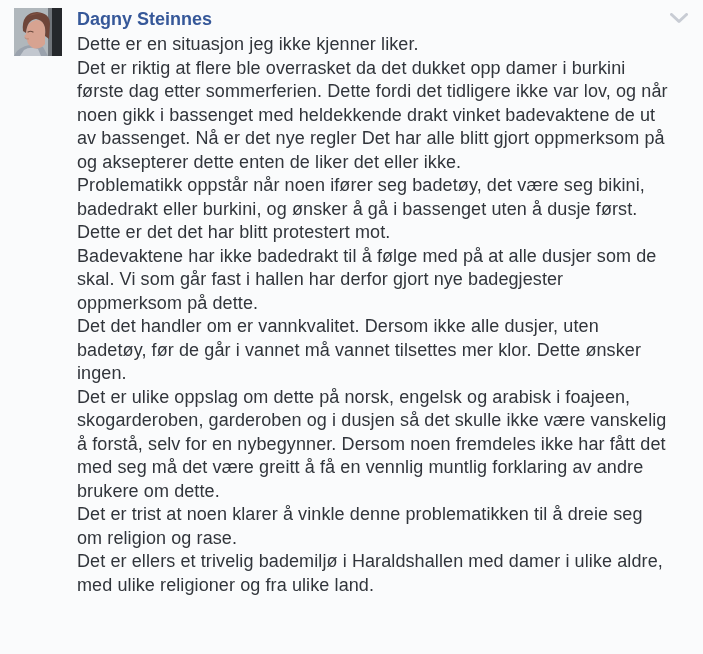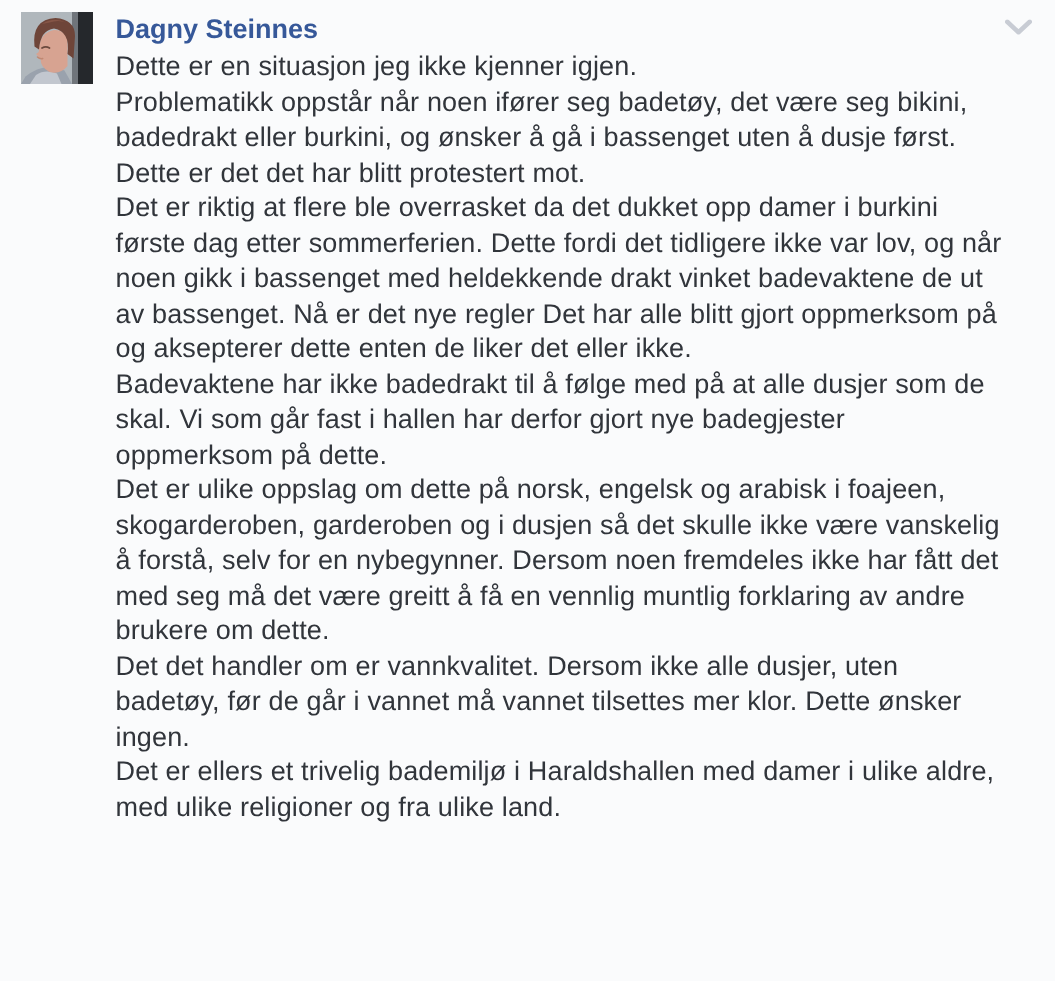--- a/index.html
+++ b/index.html
@@ -86,25 +86,26 @@
   <button class="chevron-btn">
     <svg width="18" height="11" viewBox="0 0 18 11">
       <polyline points="1.5,1.5 9,8.5 16.5,1.5" fill="none" stroke="#c8ccd4" stroke-width="3" stroke-linecap="round" stroke-linejoin="round"></polyline>
     </svg>
   </button>
 
   <div class="content">
     <a class="author">Dagny Steinnes</a>
 
     <div class="text">
-        <div class="para">Dette er en situasjon jeg ikke kjenner igjen.</div>
+        <div class="para">Dette er en situasjon jeg ikke kjenner liker.</div>
+        <div class="para">Det er riktig at flere ble overrasket da det dukket opp damer i burkini første dag etter sommerferien. Dette fordi det tidligere ikke var lov, og når noen gikk i bassenget med heldekkende drakt vinket badevaktene de ut av bassenget. Nå er det nye regler Det har alle blitt gjort oppmerksom på og aksepterer dette enten de liker det eller ikke.</div>
         <div class="para">Problematikk oppstår når noen ifører seg badetøy, det være seg bikini, badedrakt eller burkini, og ønsker å gå i bassenget uten å dusje først. Dette er det det har blitt protestert mot.</div>
-        <div class="para">Det er riktig at flere ble overrasket da det dukket opp damer i burkini første dag etter sommerferien. Dette fordi det tidligere ikke var lov, og når noen gikk i bassenget med heldekkende drakt vinket badevaktene de ut av bassenget. Nå er det nye regler Det har alle blitt gjort oppmerksom på og aksepterer dette enten de liker det eller ikke.</div>
         <div class="para">Badevaktene har ikke badedrakt til å følge med på at alle dusjer som de skal. Vi som går fast i hallen har derfor gjort nye badegjester oppmerksom på dette.</div>
+        <div class="para">Det det handler om er vannkvalitet. Dersom ikke alle dusjer, uten badetøy, før de går i vannet må vannet tilsettes mer klor. Dette ønsker ingen.</div>
         <div class="para">Det er ulike oppslag om dette på norsk, engelsk og arabisk i foajeen, skogarderoben, garderoben og i dusjen så det skulle ikke være vanskelig å forstå, selv for en nybegynner. Dersom noen fremdeles ikke har fått det med seg må det være greitt å få en vennlig muntlig forklaring av andre brukere om dette.</div>
-        <div class="para">Det det handler om er vannkvalitet. Dersom ikke alle dusjer, uten badetøy, før de går i vannet må vannet tilsettes mer klor. Dette ønsker ingen.</div>
+        <div class="para">Det er trist at noen klarer å vinkle denne problematikken til å dreie seg om religion og rase.</div>
         <div class="para">Det er ellers et trivelig bademiljø i Haraldshallen med damer i ulike aldre, med ulike religioner og fra ulike land.</div>
       </div>
 
     
   </div>
 
 </div>
 
 </body></html>

